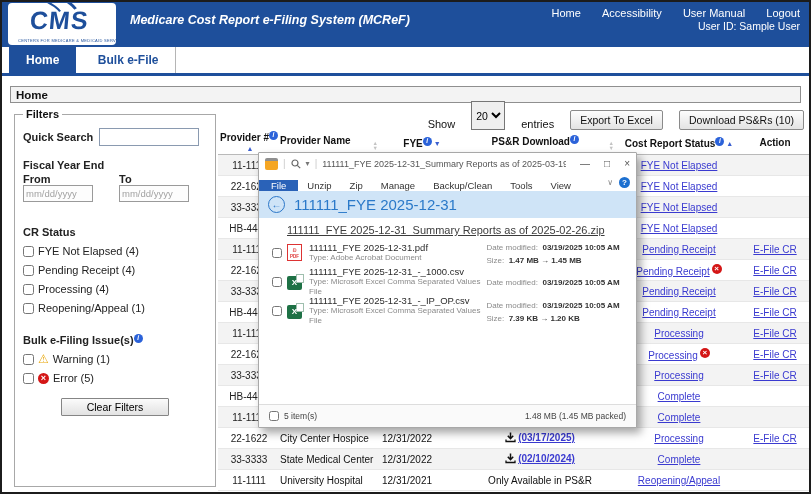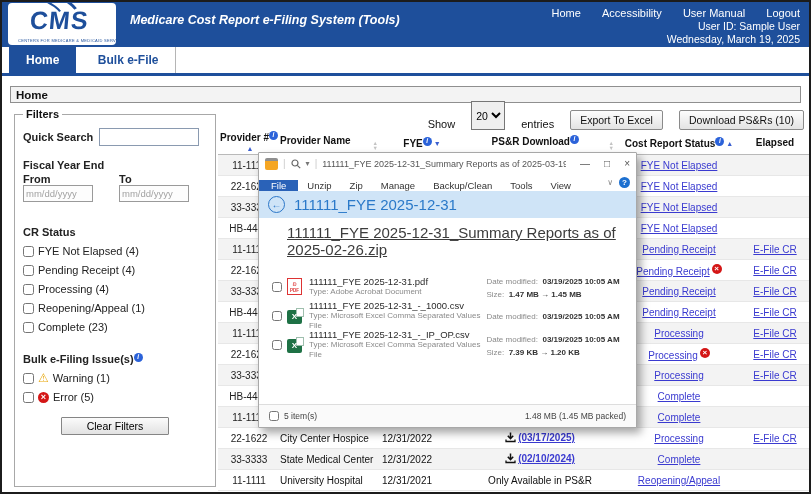--- a/index.html
+++ b/index.html
@@ -86,21 +86,21 @@
   .wz-menu-item{display:flex;align-items:center;padding:0 9px;cursor:pointer;}
   .wz-menu-item.file{background:#2a62b8;color:#fff;padding:0 12px;}
   .wz-menu-right{position:absolute;right:6px;top:0;height:100%;display:flex;align-items:center;gap:6px;}
   .wz-chev{color:#888;font-size:8px;}
   .wz-help{display:inline-flex;width:11px;height:11px;border-radius:50%;background:#1d70d0;color:#fff;font-size:8px;
            align-items:center;justify-content:center;font-weight:bold;}
   .wz-crumb{height:27px;background:#cfe4f7;display:flex;align-items:center;padding:0 9px;gap:9px;}
   .wz-back{width:15px;height:15px;border:1.5px solid #2a76c8;border-radius:50%;color:#2a76c8;display:flex;
            align-items:center;justify-content:center;font-size:10px;cursor:pointer;flex:0 0 auto;}
   .wz-crumb-text{color:#2a79c9;font-size:15px;white-space:nowrap;}
-  .wz-zip-link{display:inline-block;margin:6px 0 14px 28px;font-size:15px;color:#3c3c3c;text-decoration:underline;cursor:pointer;}
+  .wz-zip-link{display:inline-block;margin:6px 0 2px 28px;font-size:11px;color:#3c3c3c;text-decoration:underline;cursor:pointer;}
   .wz-row{display:flex;align-items:center;height:29px;padding-left:13px;}
   .wz-row input{width:10px;height:10px;margin:0 5px 0 0;}
   .fico{width:15px;height:17px;flex:0 0 auto;position:relative;}
   .fico.pdf{border:1px solid #d33;background:#fff;box-sizing:border-box;}
   .fico.pdf::after{content:"PDF";position:absolute;left:0;right:0;bottom:1px;text-align:center;font-size:4.5px;font-weight:bold;color:#d33;}
   .fico.pdf::before{content:"ꞝ";position:absolute;left:0;right:0;top:0;text-align:center;font-size:7px;color:#d33;}
   .fico.csv{background:#1e7145;border-radius:2px;box-sizing:border-box;height:14px;margin-top:2px;}
   .fico.csv::after{content:"X";position:absolute;left:0;right:0;top:2px;text-align:center;font-size:8px;font-weight:bold;color:#fff;}
   .fico.csv::before{content:"";position:absolute;right:-2px;top:-2px;width:6px;height:7px;background:#fff;border:1px solid #9fbfae;}
   .wz-meta{margin-left:7px;width:196px;line-height:10px;}
@@ -119,30 +119,29 @@
 
 <div class="page">
 
   <div class="hdr">
     <div class="logo">
       <div class="arc1"></div>
       <div class="arc2"></div>
       <div class="logo-cms">CMS</div>
       <div class="logo-sub">CENTERS FOR MEDICARE &amp; MEDICAID SERVICES</div>
     </div>
-    <div class="app-title">Medicare Cost Report e-Filing System (Tools)</div>
+    <div class="app-title">Medicare Cost Report e-Filing System (MCReF)</div>
     <div class="nav">
       <div>
         <a href="#">Home</a>
         <a href="#">Accessibility</a>
         <a href="#">User Manual</a>
         <a href="#">Logout</a>
       </div>
       <div class="sub">User ID: Sample User</div>
-      <div class="sub">Wednesday, March 19, 2025</div>
     </div>
   </div>
 
   <div class="tabbar">
     <div class="tab active">Home</div>
     <div class="tab inactive">Bulk e-File</div>
   </div>
 
   <div class="ptitle">Home</div>
 
@@ -172,24 +171,20 @@
       <input type="checkbox" style="">
       <span>Pending Receipt (4)</span>
     </label>
     <label class="chk-row">
       <input type="checkbox" style="">
       <span>Processing (4)</span>
     </label>
     <label class="chk-row">
       <input type="checkbox" style="">
       <span>Reopening/Appeal (1)</span>
-    </label>
-    <label class="chk-row">
-      <input type="checkbox" style="">
-      <span>Complete (23)</span>
     </label>
     <div class="f-label bulk-label">
       <span>Bulk e-Filing Issue(s)</span><span class="info-ico">i</span>
     </div>
     <label class="chk-row">
       <input type="checkbox" style="">
       <span class="warn-ico">⚠</span>
       <span>Warning (1)</span>
     </label>
     <label class="chk-row">
@@ -237,21 +232,21 @@
           <th>
             <span>PS&amp;R Download</span><span class="info-ico">i</span>
             <span class="sort-both">
                 <span>▲</span>
                 <span>▼</span>
               </span>
           </th>
           <th>
             <span>Cost Report Status</span><span class="info-ico">i</span><span class="sort-asc">▲</span>
           </th>
-          <th><span>Elapsed</span></th>
+          <th><span>Action</span></th>
         </tr>
       </thead>
       <tbody>
   <tr class="odd">
     <td class="c-prov">11-1111</td>
     <td class="c-name"></td>
     <td class="c-fye"></td>
     <td class="c-psr">
       
     </td>

